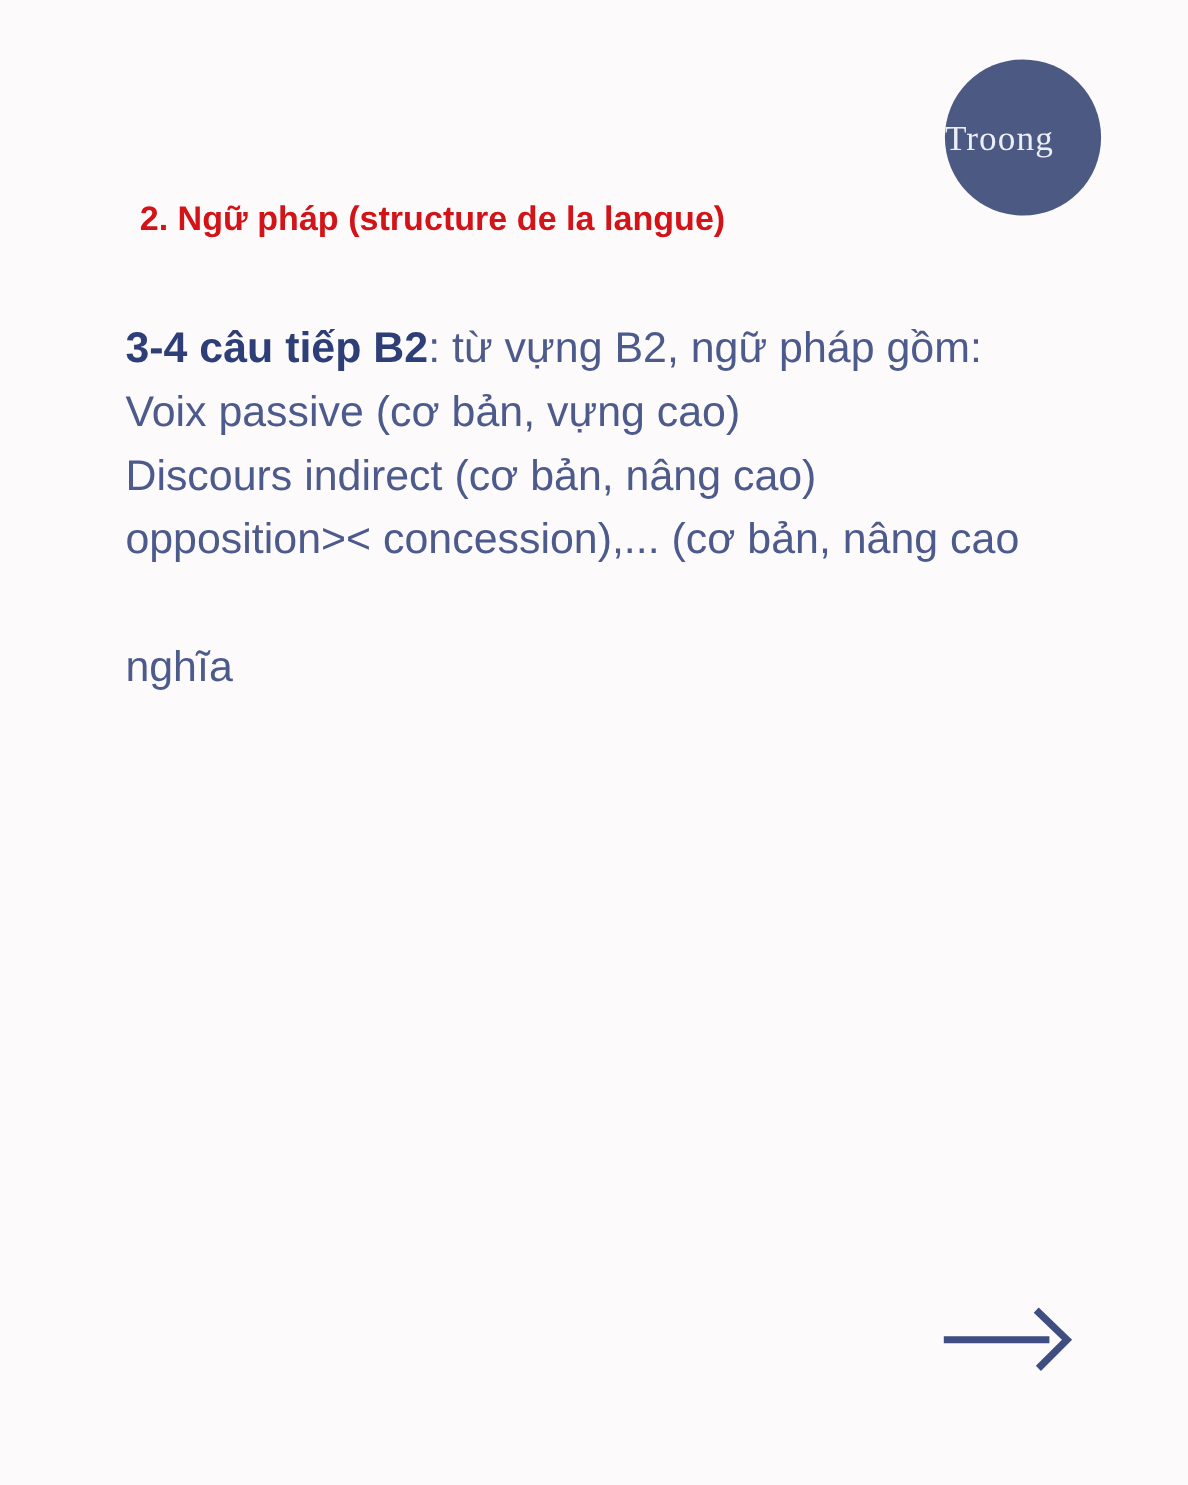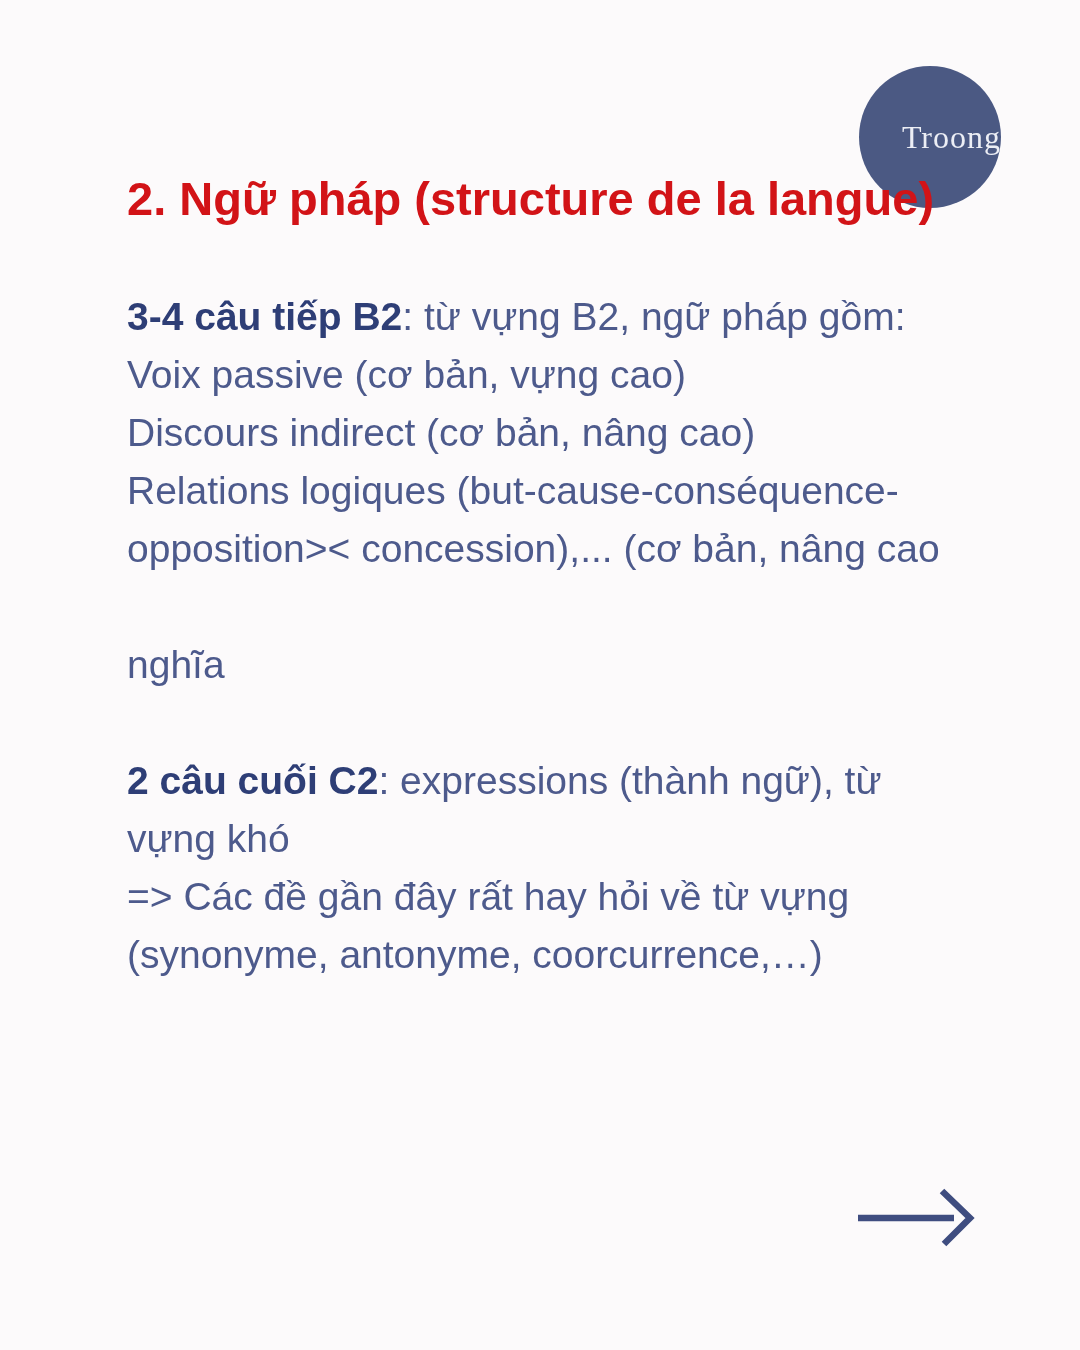--- a/index.html
+++ b/index.html
@@ -7,48 +7,48 @@
     position: relative;
     width: 1080px;
     height: 1350px;
     background: var(--background, #fcfafb);
     font-family: "Liberation Sans", "DejaVu Sans", sans-serif;
     overflow: hidden;
   }
   .badge {
     position: absolute;
     left: 859px;
-    top: 66px;
+    top: 54px;
     width: 142px;
     height: 142px;
     border-radius: 50%;
     background: var(--badge-bg, #4b5983);
     display: flex;
     align-items: center;
-    justify-content: flex-end;
+    justify-content: flex-start;
   }
   .badge-label {
     font-family: "Liberation Serif", "DejaVu Serif", serif;
     font-size: 32px;
     letter-spacing: 1px;
     color: var(--badge-text, #eceef5);
   }
   .heading {
     position: absolute;
     left: 127px;
     top: 170px;
     margin: 0;
-    font-size: 47px;
+    font-size: 31px;
     line-height: 58px;
     font-weight: 700;
     color: var(--heading, #d21317);
   }
   .body-text {
     position: absolute;
-    left: 127px;
+    left: 114px;
     top: 288px;
     width: 945px;
     font-size: 39px;
     line-height: 58px;
     color: var(--body, #4d5a8c);
   }
   .para { margin: 0 0 58px 0; }
   .para:last-child { margin-bottom: 0; }
   .line { white-space: pre-wrap; }
   .line b {
@@ -77,31 +77,24 @@
     <span class="badge-label">Troong</span>
   </div>
 
   <h1 class="heading">2. Ngữ pháp (structure de la langue)</h1>
 
   <div class="body-text">
       <div class="para">
         <div class="line"><b>3-4 câu tiếp B2</b>: từ vựng B2, ngữ pháp gồm:</div>
         <div class="line">Voix passive (cơ bản, vựng cao)</div>
         <div class="line">Discours indirect (cơ bản, nâng cao)</div>
-        <div class="line">Relations logiques (but-cause-conséquence-</div>
         <div class="line">opposition&gt;&lt; concession),... (cơ bản, nâng cao</div>
       </div>
       <div class="para">
         <div class="line">nghĩa</div>
-      </div>
-      <div class="para">
-        <div class="line"><b>2 câu cuối C2</b>: expressions (thành ngữ), từ</div>
-        <div class="line">vựng khó</div>
-        <div class="line">=&gt; Các đề gần đây rất hay hỏi về từ vựng</div>
-        <div class="line">(synonyme, antonyme, coorcurrence,…)</div>
       </div>
     </div>
 
   <svg class="next-arrow" viewBox="0 0 120 62" aria-hidden="true">
     <line x1="2" y1="32" x2="98" y2="32"></line>
     <polyline points="86,5 114,32 88,58"></polyline>
   </svg>
 
 </div>
 

